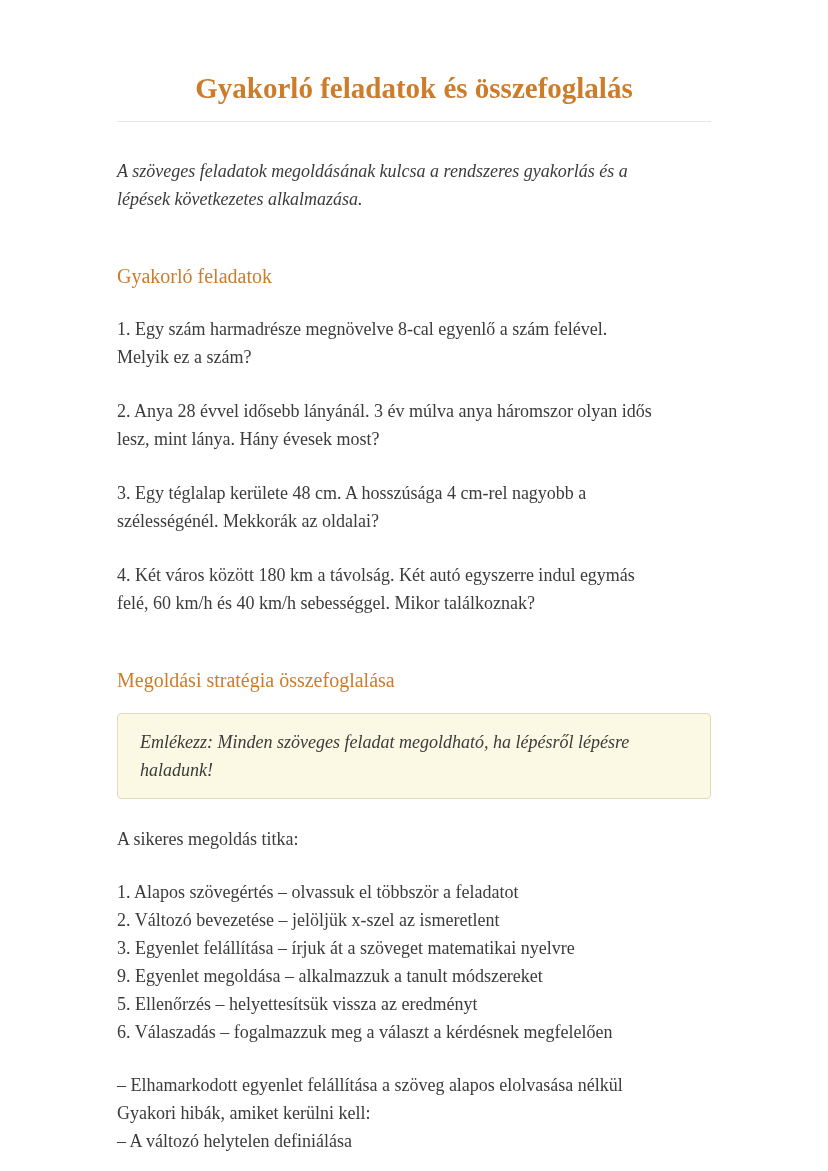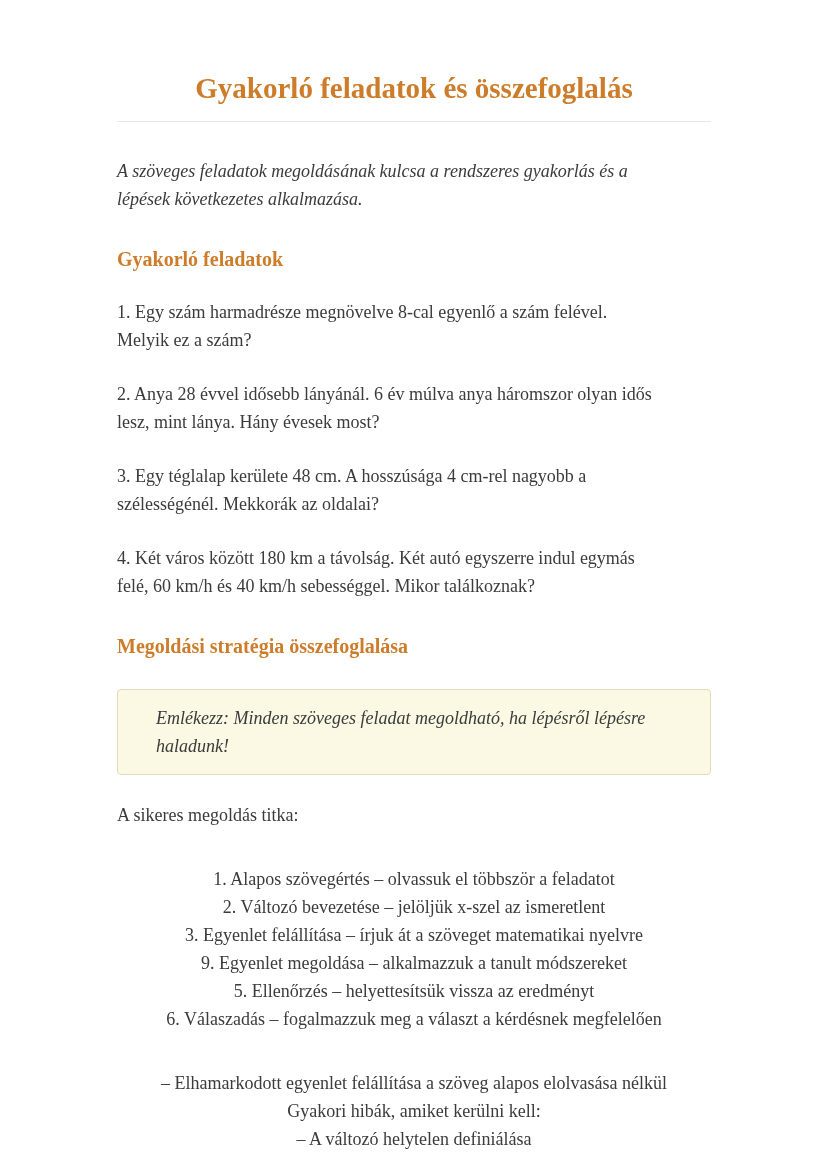--- a/index.html
+++ b/index.html
@@ -36,65 +36,64 @@
     line-height: 28px;
     margin-top: 26px;
     white-space: pre-line;
   }
 
   .intro { margin-top: 35px; font-style: italic; }
 
   .section-heading {
     font-size: 20px;
     line-height: 1.25;
-    font-weight: 700;
+    font-weight: 400;
     color: var(--accent, #cd7c2a);
-    margin-top: 34px;
+    margin-top: 51px;
   }
 
   .note-box {
-    margin-top: 30px;
+    margin-top: 20px;
     background: var(--note_bg, #fbf8e3);
     border: 1px solid var(--note_border, #e2dcba);
     border-radius: 4px;
-    padding: 14px 38px;
+    padding: 14px 22px;
   }
 
   .note-text {
     font-style: italic;
     font-size: 18px;
     line-height: 28px;
     white-space: pre-line;
   }
 
   .line-list {
-    margin-top: 36px;
+    margin-top: 25px;
     font-size: 18px;
     line-height: 28px;
-    text-align: center;
   }
   .line-list .line { white-space: pre-line; }
 </style>
 </head>
 <body>
 
 <div class="page">
   <div class="content">
 
     <h1 class="doc-title">Gyakorló feladatok és összefoglalás</h1>
 
     <p class="body-text intro">A szöveges feladatok megoldásának kulcsa a rendszeres gyakorlás és a
 lépések következetes alkalmazása.</p>
 
     <h3 class="section-heading">Gyakorló feladatok</h3>
 
     <p class="body-text">1. Egy szám harmadrésze megnövelve 8-cal egyenlő a szám felével.
 Melyik ez a szám?</p>
 
-    <p class="body-text">2. Anya 28 évvel idősebb lányánál. 6 év múlva anya háromszor olyan idős
+    <p class="body-text">2. Anya 28 évvel idősebb lányánál. 3 év múlva anya háromszor olyan idős
 lesz, mint lánya. Hány évesek most?</p>
 
     <p class="body-text">3. Egy téglalap kerülete 48 cm. A hosszúsága 4 cm-rel nagyobb a
 szélességénél. Mekkorák az oldalai?</p>
 
     <p class="body-text">4. Két város között 180 km a távolság. Két autó egyszerre indul egymás
 felé, 60 km/h és 40 km/h sebességgel. Mikor találkoznak?</p>
 
     <h3 class="section-heading">Megoldási stratégia összefoglalása</h3>
 

